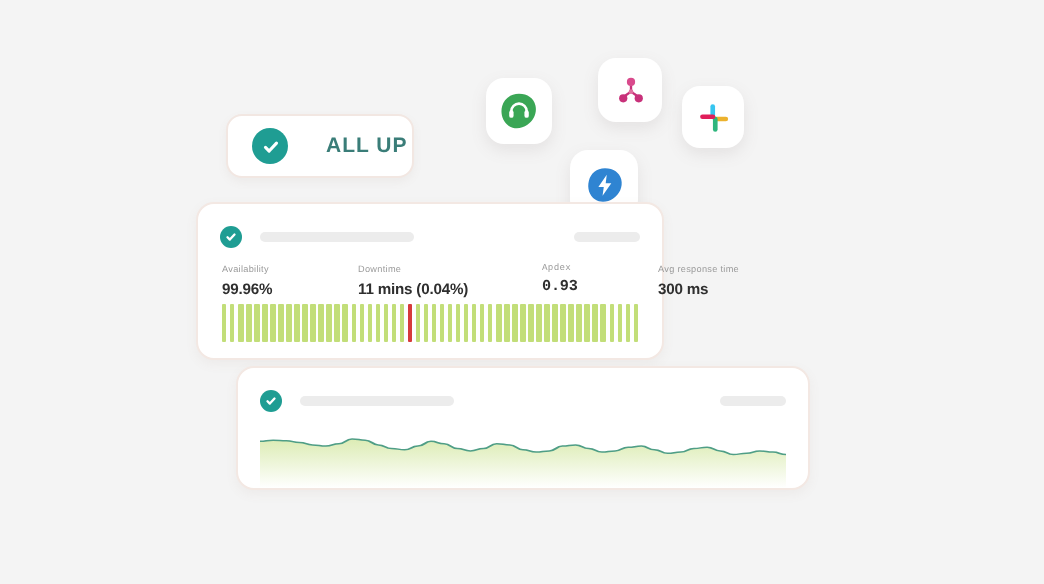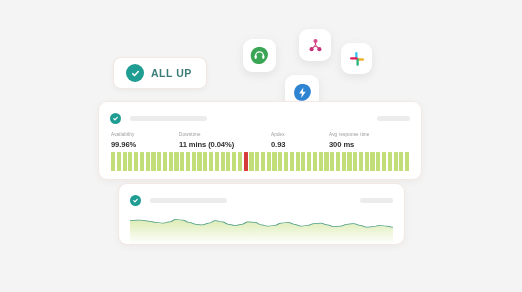--- a/index.html
+++ b/index.html
@@ -12,21 +12,21 @@
   .stage{position:absolute;inset:0;}
 
   
   .allup{
     position:absolute;left:113px;top:57px;
     width:94px;height:32px;
     background:#ffffff;
     border:1px solid #f2e7e2;
     border-radius:8px;
     box-shadow:0 2px 5px rgba(140,110,100,.07);
-    display:flex;align-items:center;gap:7px;
+    display:flex;align-items:center;gap:19px;
     padding-left:12px;
     box-sizing:border-box;
   }
   .check-circle{
     width:18px;height:18px;border-radius:50%;
     background:#1f9d93;
     display:flex;align-items:center;justify-content:center;
     flex:0 0 auto;
   }
   .check-circle svg{display:block;}
@@ -50,21 +50,21 @@
 
   
   .card{
     position:absolute;
     background:#ffffff;
     border:1px solid #f3e8e3;
     border-radius:9px;
     box-shadow:0 2px 6px rgba(140,115,105,.07);
     box-sizing:border-box;
   }
-  #metrics-card{left:98px;top:101px;width:324px;height:79px;}
+  #metrics-card{left:98px;top:101px;width:234px;height:79px;}
   #chart-card{left:118px;top:183px;width:287px;height:62px;}
 
   .card-head{
     position:absolute;left:11px;top:11px;right:11px;
     height:10px;display:flex;align-items:center;
   }
   .skel{
     height:5px;border-radius:3px;background:#ececec;
   }
   .skel-long{width:77px;margin-left:9px;}
@@ -75,21 +75,21 @@
   }
 
   
   .metrics{
     position:absolute;left:12px;top:30px;right:12px;
     display:flex;
   }
   .metric{flex:0 0 auto;}
   .m-0{width:68px;}
   .m-1{width:92px;}
-  .m-2{width:58px;}
+  .m-2{width:58px;font-family:Liberation Mono, monospace;}
   .m-3{width:auto;}
   .m-label{
     font-size:4.6px;color:#9a9a9a;letter-spacing:.15px;
     margin-bottom:2.5px;white-space:nowrap;
   }
   .m-value{
     font-size:7.6px;font-weight:bold;color:#2f2f2f;
     white-space:nowrap;letter-spacing:-.1px;
   }
 

